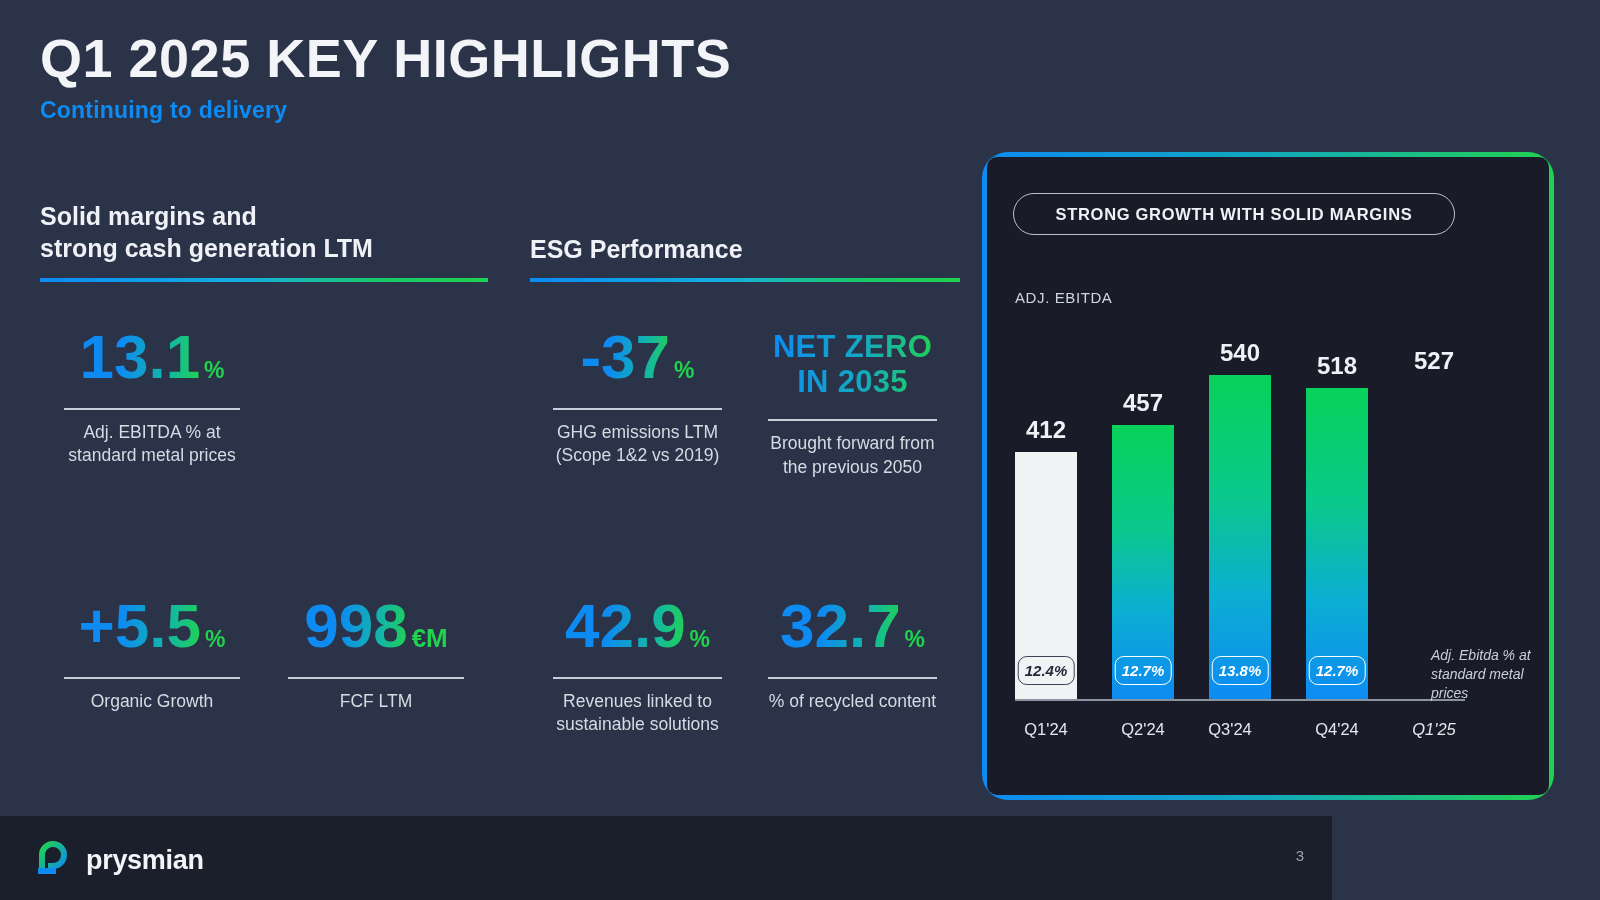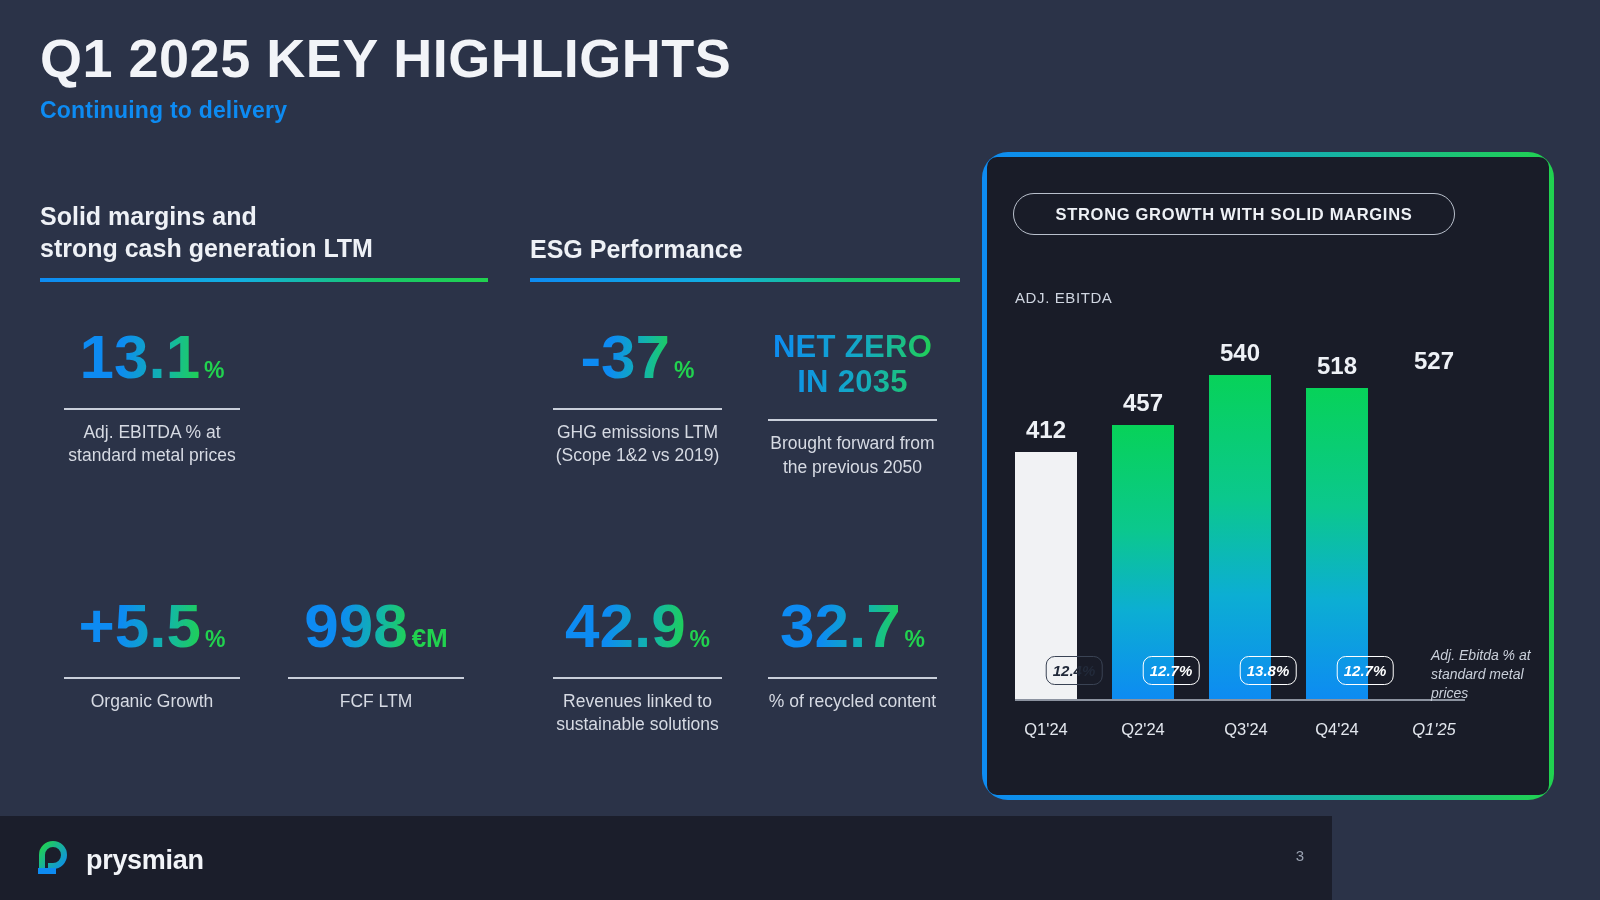--- a/index.html
+++ b/index.html
@@ -165,21 +165,20 @@
   .margin-pill {
     position:absolute;
     left:50%; transform:translateX(-50%);
     bottom:14px;
     padding:5px 6px;
     border-radius:9px;
     font-size:15px;
     font-style:italic;
     font-weight:bold;
     white-space:nowrap;
-    margin-left:28px;
   }
   .margin-pill.on-light {
     border:1.5px solid #3a4354;
     color:#222a3a;
     background:transparent;
   }
   .margin-pill.on-dark {
     border:1.5px solid #ffffff;
     color:#ffffff;
     background:transparent;
@@ -360,21 +359,21 @@
             <div class="bar-value" style="bottom: 318.8px; margin-top: 25px;">518</div>
           </div>
           <div class="bar-col" style="left: 388px;">
             <div class="bar-value" style="bottom: 324.2px;">527</div>
           </div>
         </div>
       <div class="axis-line"></div>
       <div id="x-labels">
           <div class="x-label" style="left: 0px;">Q1'24</div>
           <div class="x-label" style="left: 97px;">Q2'24</div>
-          <div class="x-label" style="left: 200px;">Q3'24</div>
+          <div class="x-label" style="left: 184px;">Q3'24</div>
           <div class="x-label" style="left: 291px;">Q4'24</div>
           <div class="x-label" style="left: 388px; font-style: italic;">Q1'25</div>
         </div>
     </div>
 
     <div class="chart-note">Adj. Ebitda % at standard metal prices</div>
   </div>
 </div>
 
 <div class="footer">

